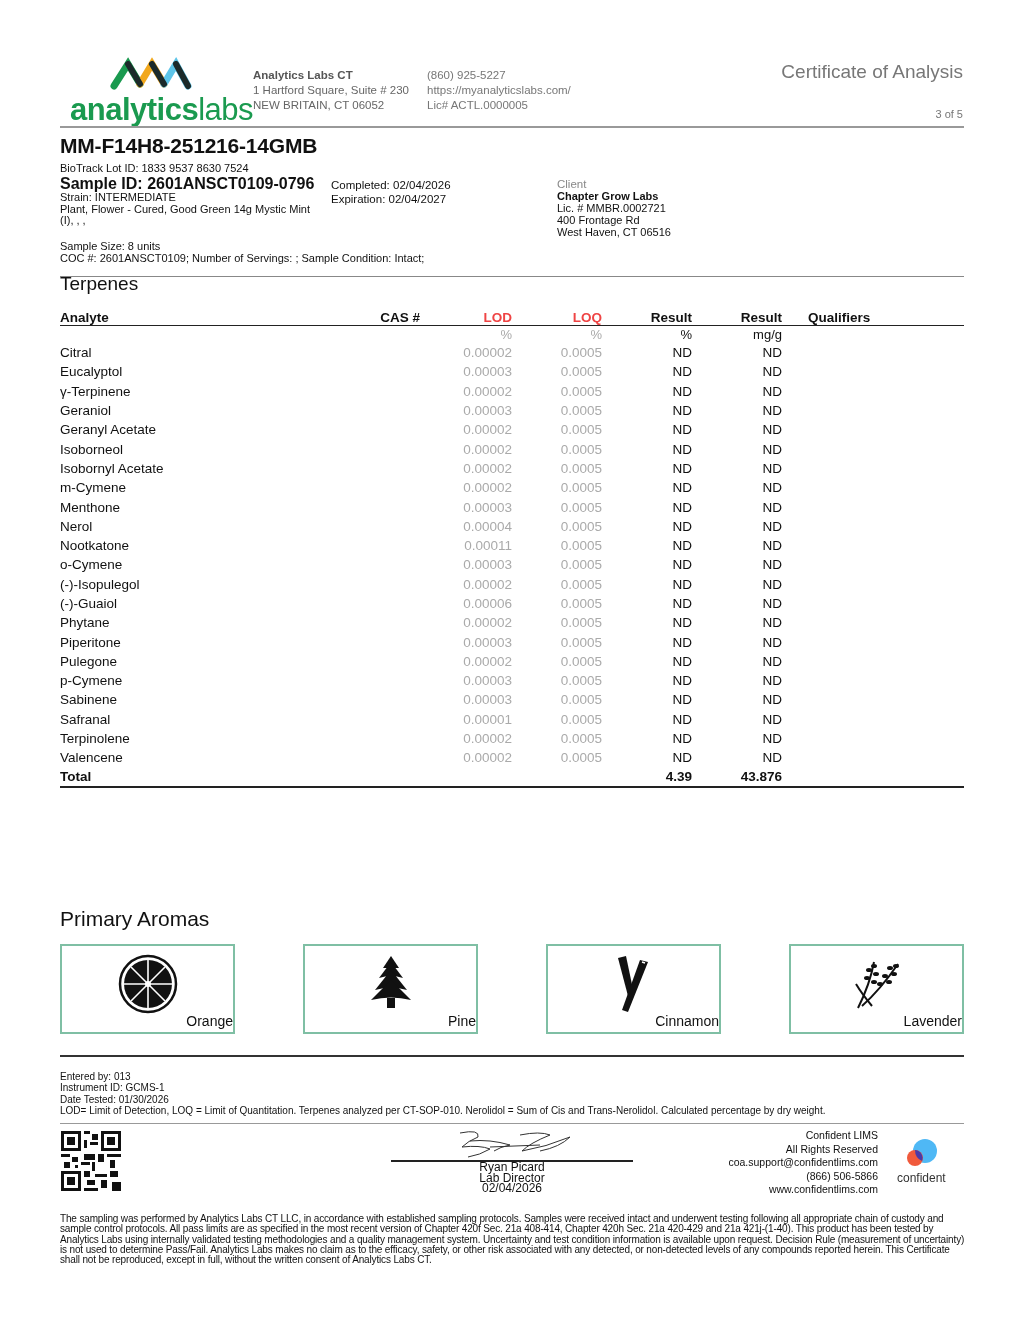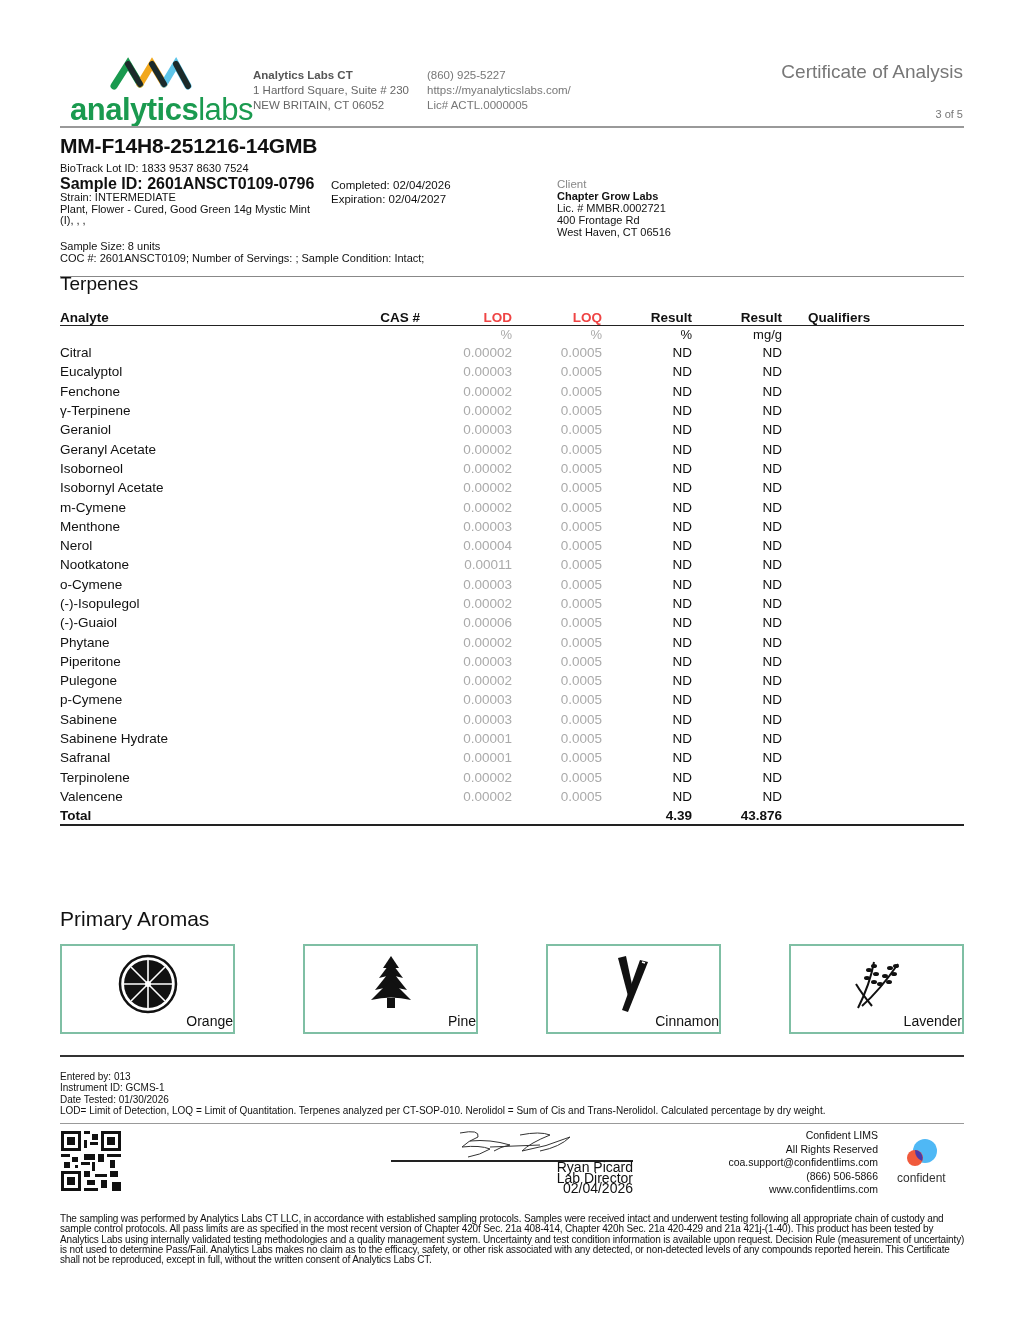--- a/index.html
+++ b/index.html
@@ -55,21 +55,21 @@
   .aroma svg { position: absolute; left: 50%; top: 8px; transform: translateX(-50%); }
   .aroma .lbl { position: absolute; left: 0; right: 0; bottom: 3px; text-align: right; font-size: 14px; }
   .hr-aroma { left: 60px; top: 1055px; width: 904px; height: 2px; background: #333; }
 
   
   .notes { left: 60px; top: 1071px; font-size: 10px; line-height: 11.3px; }
   .hr-notes { left: 60px; top: 1123px; width: 904px; height: 1px; background: #999; }
   .qr { left: 61px; top: 1131px; width: 60px; height: 60px; }
   .sig-line { left: 391px; top: 1160px; width: 242px; height: 1.5px; background: #222; }
   .signature { left: 450px; top: 1127px; }
-  .signer { left: 391px; top: 1162px; width: 242px; text-align: right; font-size: 14px; line-height: 10.5px; }
+  .signer { left: 391px; top: 1162px; width: 242px; text-align: center; font-size: 12px; line-height: 10.5px; }
   .lims { right: 146px; top: 1129px; text-align: right; font-size: 10.5px; line-height: 13.5px; }
   .conf-logo { left: 893px; top: 1137px; width: 60px; height: 50px; }
   .conf-word { position: absolute; left: 4px; top: 34px; font-size: 12px; color: #333; }
   .disclaimer { left: 60px; top: 1214px; width: 906px; font-size: 10px; line-height: 10.3px; letter-spacing: -0.15px; }
 </style>
 </head>
 <body>
 
 <div class="abs logo">
   <svg width="180" height="40" viewBox="0 0 180 40">
@@ -157,29 +157,20 @@
       <tr>
         <td class="left">Eucalyptol</td>
         <td></td>
         <td class="gray">0.00003</td>
         <td class="gray">0.0005</td>
         <td>ND</td>
         <td>ND</td>
         <td class="left c-qual"></td>
       </tr>
       <tr>
-        <td class="left">Fenchone</td>
-        <td></td>
-        <td class="gray">0.00002</td>
-        <td class="gray">0.0005</td>
-        <td>ND</td>
-        <td>ND</td>
-        <td class="left c-qual"></td>
-      </tr>
-      <tr>
         <td class="left">γ-Terpinene</td>
         <td></td>
         <td class="gray">0.00002</td>
         <td class="gray">0.0005</td>
         <td>ND</td>
         <td>ND</td>
         <td class="left c-qual"></td>
       </tr>
       <tr>
         <td class="left">Geraniol</td>
@@ -313,29 +304,20 @@
         <td class="gray">0.00003</td>
         <td class="gray">0.0005</td>
         <td>ND</td>
         <td>ND</td>
         <td class="left c-qual"></td>
       </tr>
       <tr>
         <td class="left">Sabinene</td>
         <td></td>
         <td class="gray">0.00003</td>
-        <td class="gray">0.0005</td>
-        <td>ND</td>
-        <td>ND</td>
-        <td class="left c-qual"></td>
-      </tr>
-      <tr>
-        <td class="left">Sabinene Hydrate</td>
-        <td></td>
-        <td class="gray">0.00001</td>
         <td class="gray">0.0005</td>
         <td>ND</td>
         <td>ND</td>
         <td class="left c-qual"></td>
       </tr>
       <tr>
         <td class="left">Safranal</td>
         <td></td>
         <td class="gray">0.00001</td>
         <td class="gray">0.0005</td>

